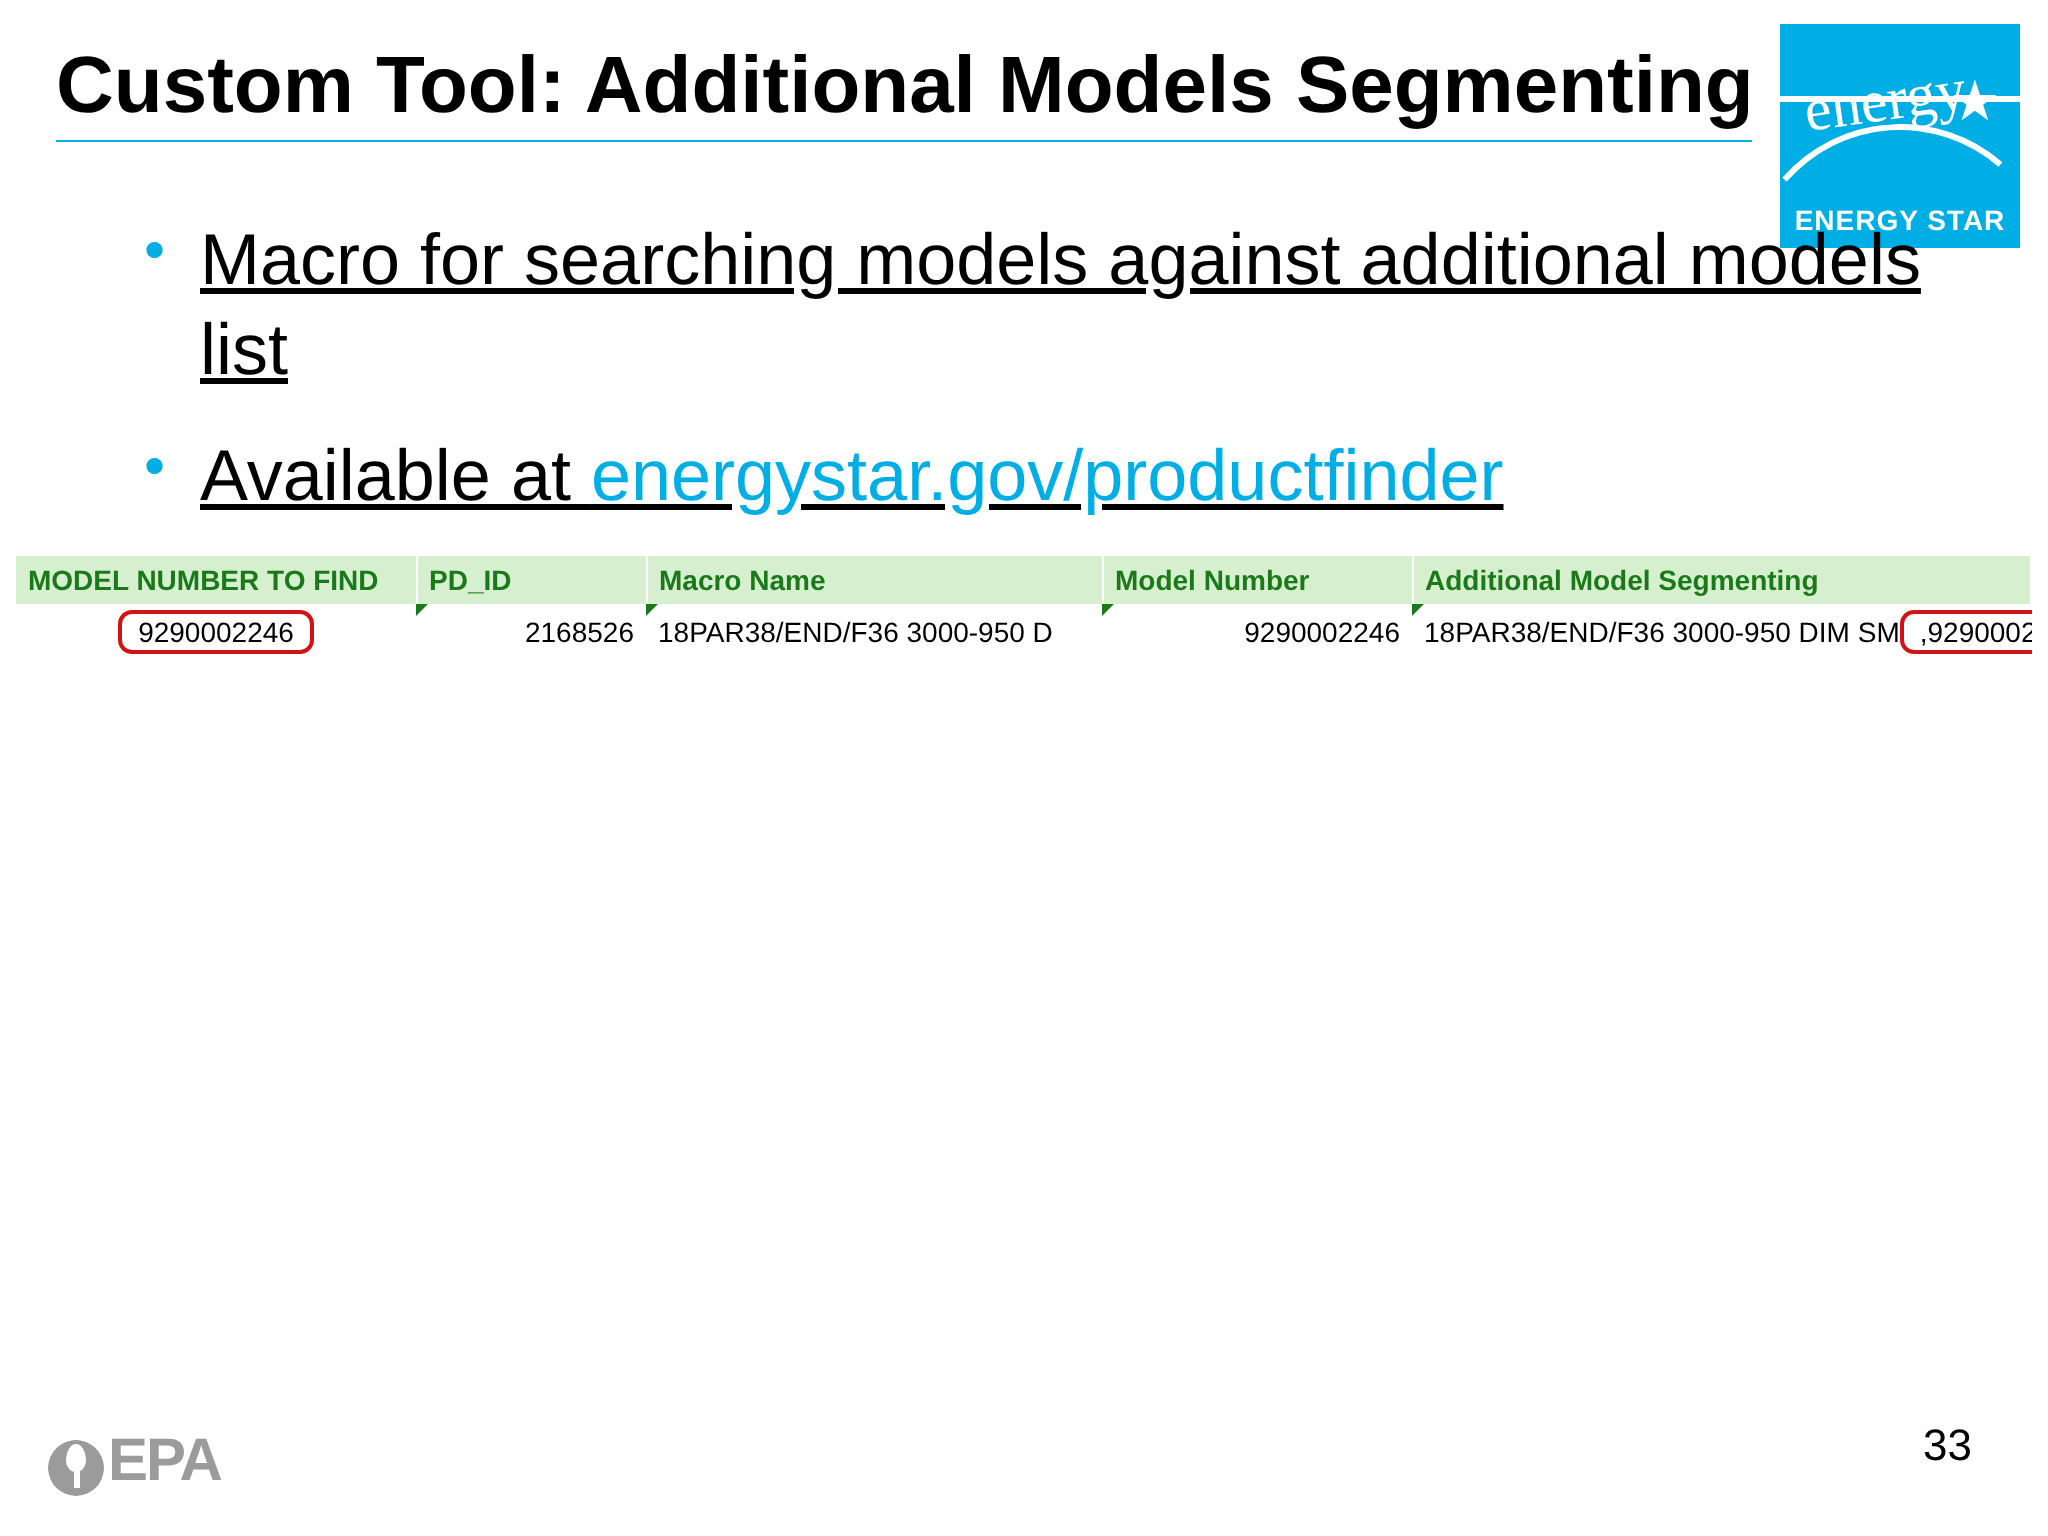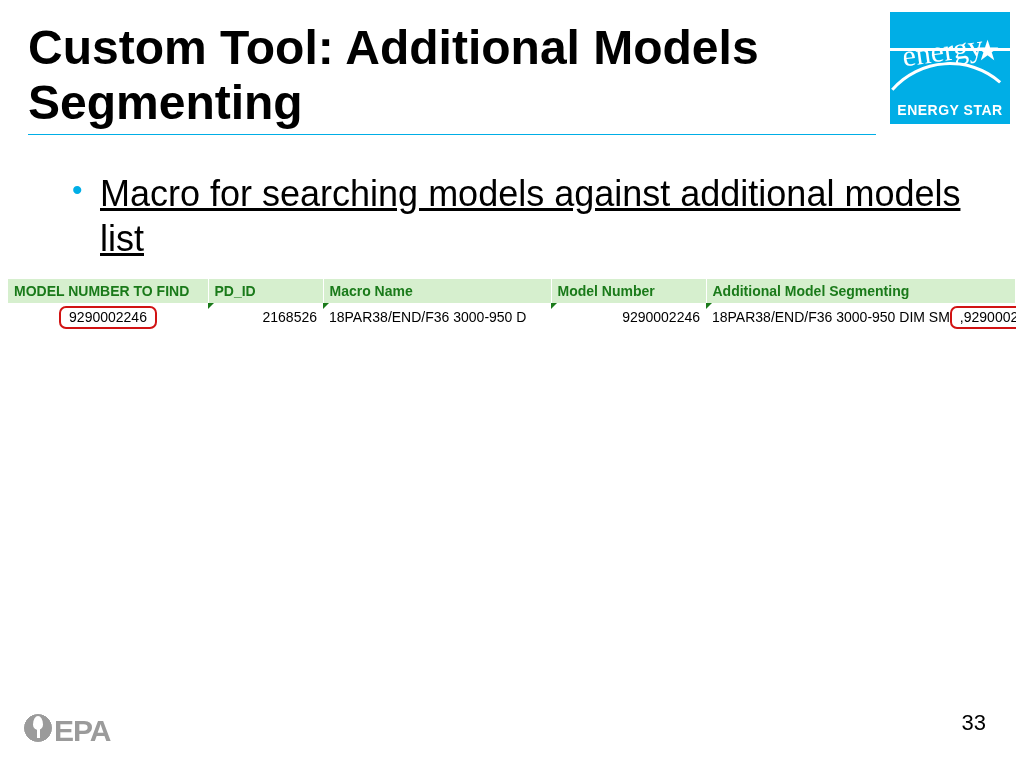--- a/index.html
+++ b/index.html
@@ -11,21 +11,21 @@
     position: relative;
     overflow: hidden;
   }
   .slide { width: 100%; height: 100%; position: relative; }
   .header-row {
     padding: 20px 28px 0 28px;
     display: flex;
     align-items: flex-start;
   }
   .title {
-    font-size: 48px;
+    font-size: 40px;
     font-weight: 700;
     color: #000;
     line-height: 1.15;
     flex: 1;
     padding-right: 8px;
   }
   .title-rule {
     margin: 4px 148px 0 28px;
     border: none;
     border-top: 1px solid #00aee6;
@@ -154,21 +154,21 @@
   .col-a { width: 200px; }
   .col-b { width: 115px; }
   .col-c { width: 228px; }
   .col-d { width: 155px; }
   .col-e { width: auto; }
   .epa-logo {
     position: absolute;
     left: 24px;
     bottom: 20px;
     display: flex;
-    align-items: flex-start;
+    align-items: flex-end;
     color: #9b9b9b;
     font-weight: 900;
     font-family: Arial, sans-serif;
   }
   .epa-mark {
     width: 28px; height: 28px;
     border-radius: 50%;
     position: relative;
     margin-right: 2px;
     overflow: hidden;
@@ -222,20 +222,23 @@
       <div class="script">energy</div>
       <div class="star">★</div>
     </div>
     <div class="bar"></div>
     <div class="caption">ENERGY STAR</div>
   </div>
 
   <div class="content">
     <ul>
       <li><span>Macro for searching models against additional models list</span></li>
+      <li>
+        <span>Available at </span><span class="link">energystar.gov/productfinder</span>
+      </li>
     </ul>
   </div>
 
   <div class="table-wrap">
     <table>
       <colgroup>
         <col class="col-a">
           <col class="col-b">
           <col class="col-c">
           <col class="col-d">

